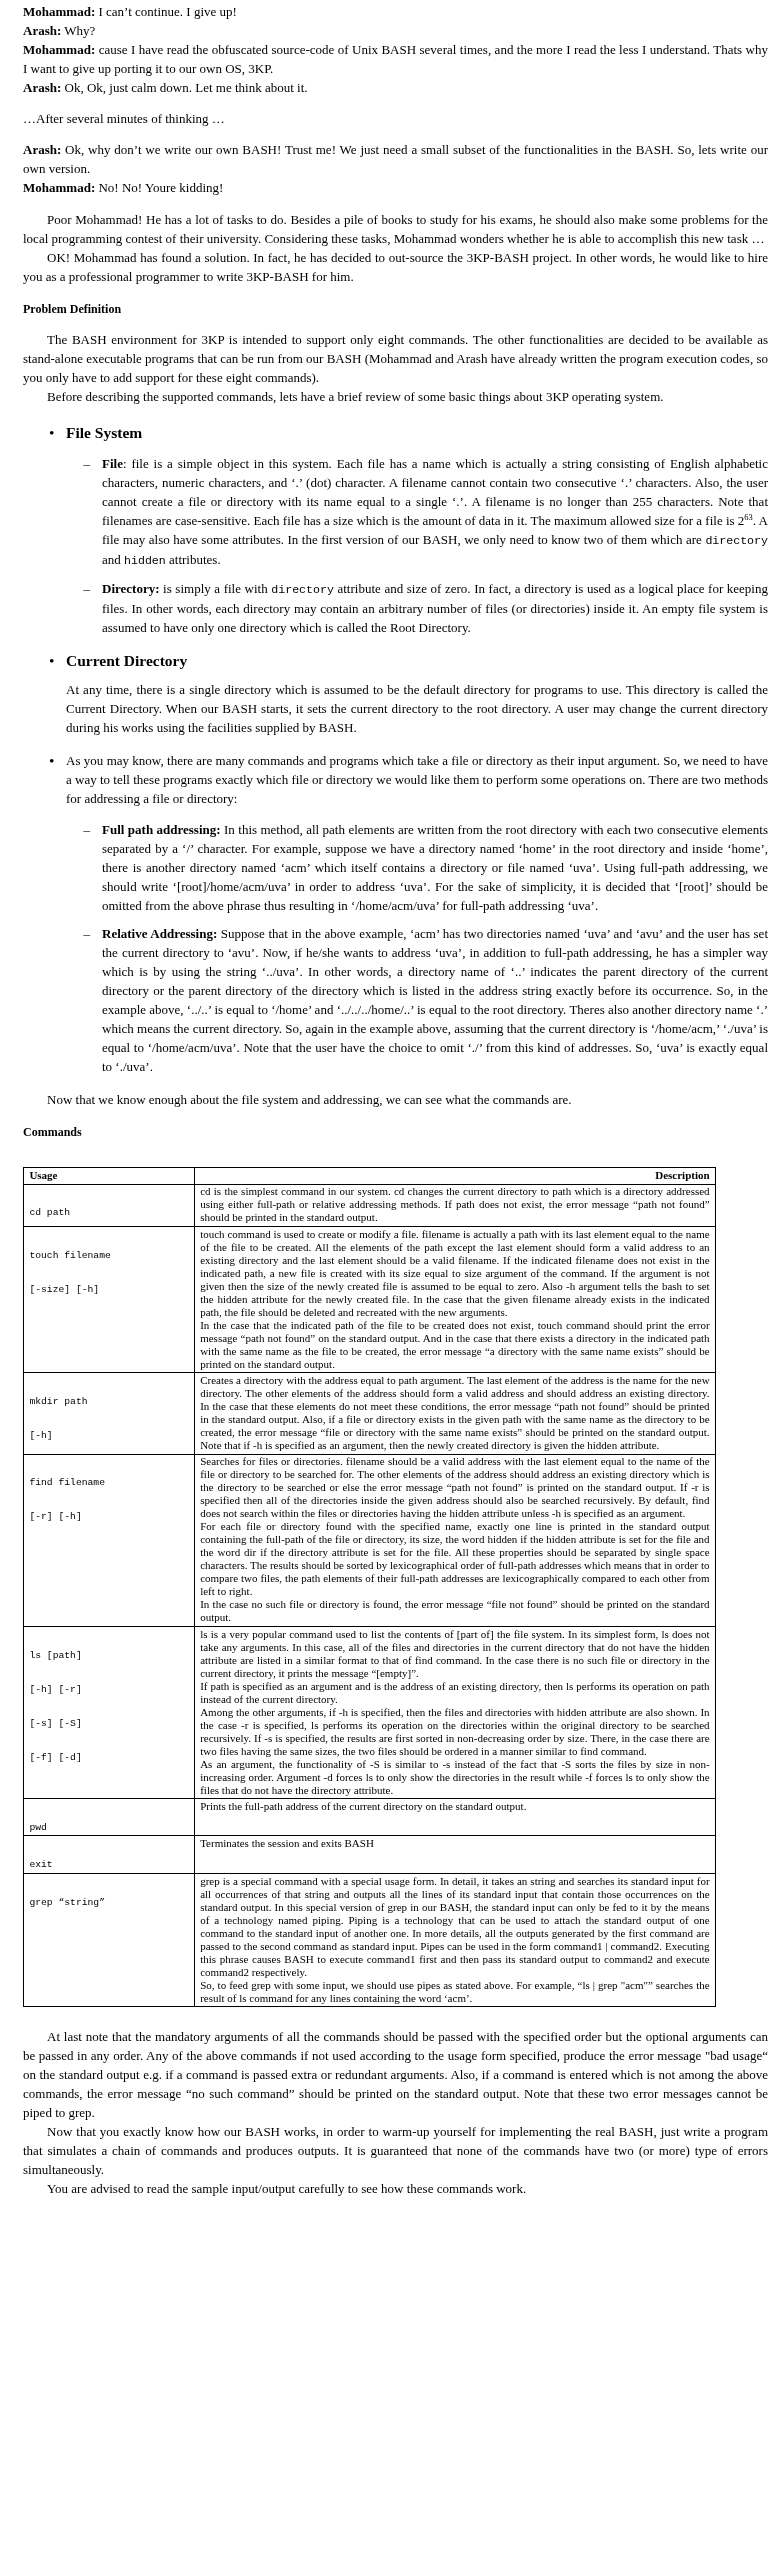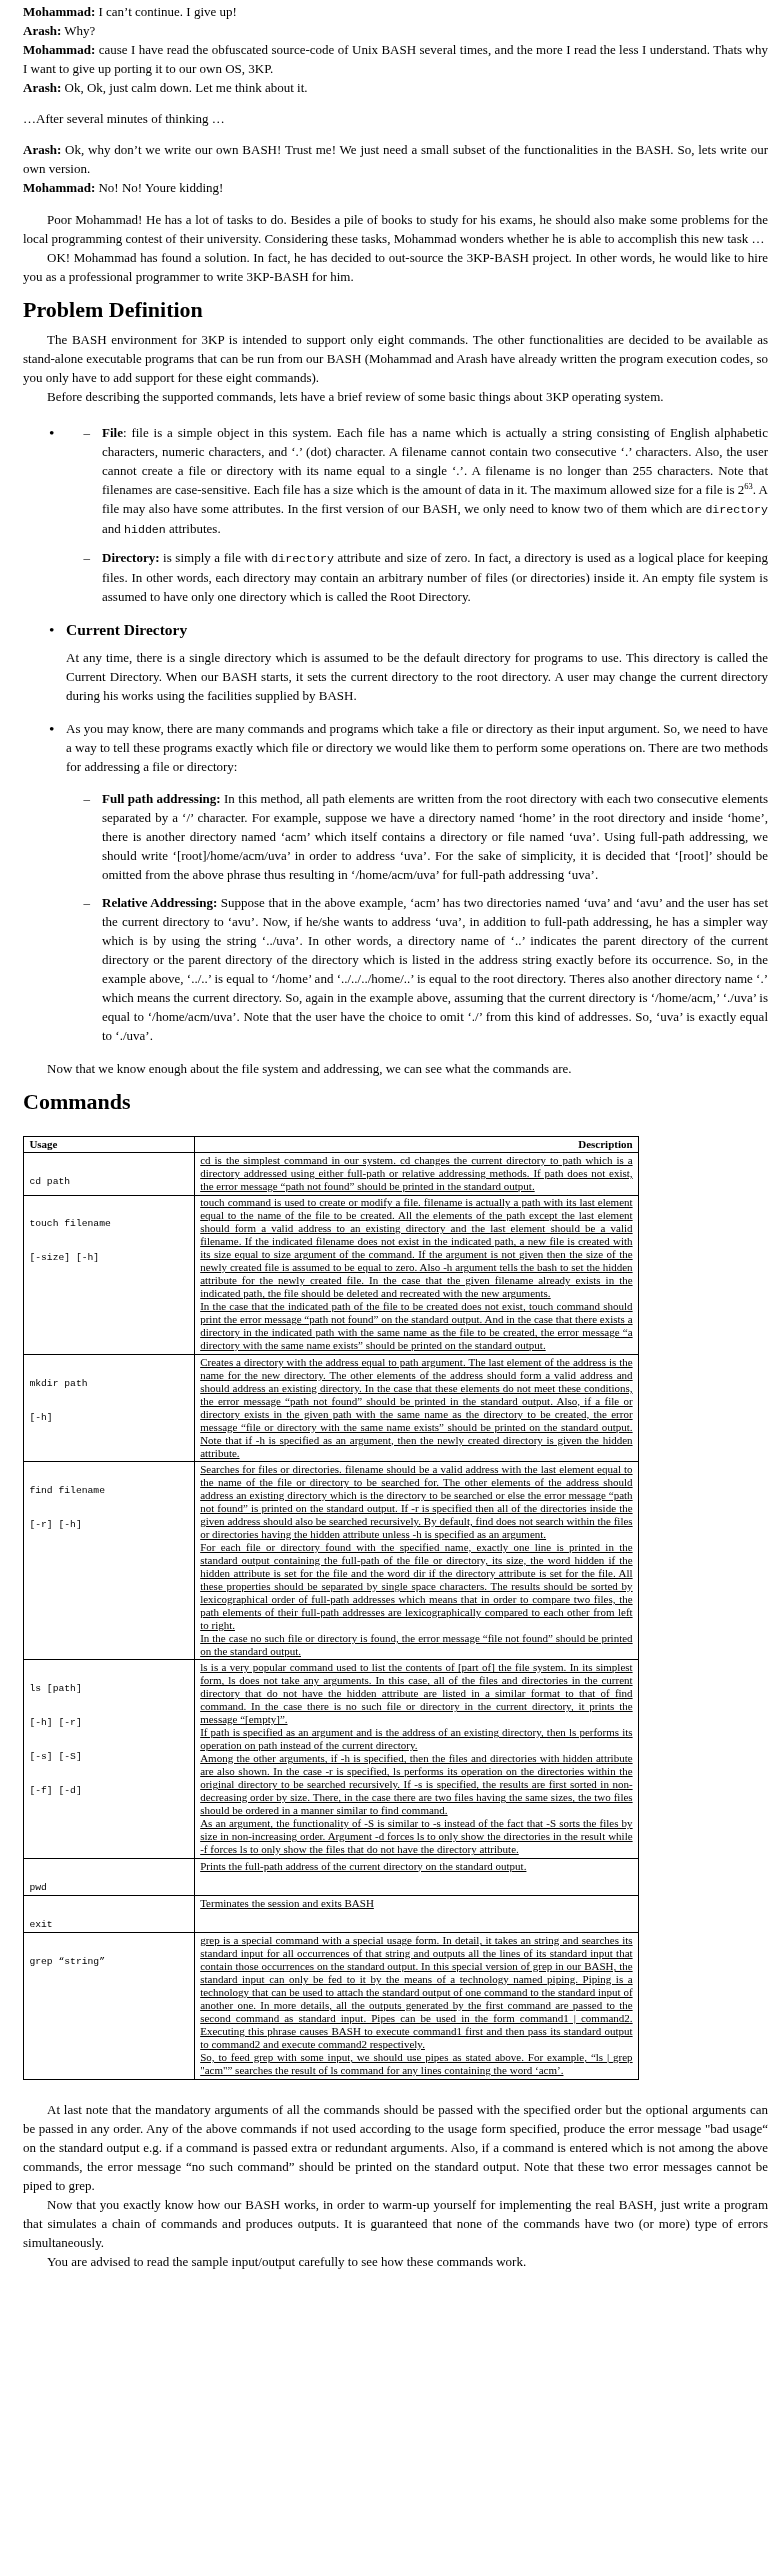--- a/index.html
+++ b/index.html
@@ -10,41 +10,41 @@
     font-size: 13px;
     line-height: 19px;
   }
   .page { padding: 0 11px 46px 23px; }
   p { margin: 0; text-align: justify; }
   .indent { text-indent: 24px; }
   .dialog b { font-weight: bold; font-family: Liberation Serif, serif; }
   .gap { height: 12.4px; }
   .tt { font-family: "Liberation Mono", "DejaVu Sans Mono", monospace; font-size: 11.6px; }
   h2 {
-    font-size: 22px; font-weight: bold; margin: 14px 0 11px 0;
+    font-size: 12px; font-weight: bold; margin: 14px 0 11px 0;
     font-family: "Liberation Serif", serif;
   }
   ul.top { list-style: none; margin: 17px 0 0 0; padding: 0 0 0 43px; }
   ul.top > li { position: relative; margin-bottom: 14px; }
   ul.top > li > .bul { position: absolute; left: -17px; top: 0; font-size: 15.5px; }
   .item-title { font-size: 15.5px; font-weight: bold; margin-bottom: 9.3px; display: block; }
   ul.sub { list-style: none; margin: 12.4px 0 0 0; padding: 0 0 0 36px; }
   ul.sub > li { position: relative; margin-bottom: 9.3px; text-align: justify; }
   ul.sub > li > .dash { position: absolute; left: -18.6px; top: 0; }
   table.cmds {
-    border-collapse: collapse; width: 616px; margin: 25px 0 20px 0;
+    border-collapse: collapse; width: 693px; margin: 25px 0 20px 0;
     font-size: 11px; line-height: 13px;
   }
   table.cmds th, table.cmds td {
     border: 0.8px solid #000; vertical-align: top; padding: 0.8px 5.4px 1.5px 5.4px;
   }
   table.cmds th { font-weight: bold; text-align: left; }
   table.cmds th.desc { text-align: right; }
   table.cmds td.usage { width: 159px; }
-  table.cmds td.d { text-align: justify; text-decoration: underline; }
+  table.cmds td.d { text-align: justify; }
   table.cmds .tt { font-size: 9.7px; }
   .usage-line { display: block; margin-top: 21px; }
   sup { font-size: 8.5px; line-height: 0; }
   .after p { font-size: 13px; }
 </style>
 </head>
 <body>
 
 <div class="page">
 
@@ -66,20 +66,21 @@
   <p class="indent">Poor Mohammad! He has a lot of tasks to do. Besides a pile of books to study for his exams, he should also make some problems for the local programming contest of their university. Considering these tasks, Mohammad wonders whether he is able to accomplish this new task …</p>
   <p class="indent">OK! Mohammad has found a solution. In fact, he has decided to out-source the 3KP-BASH project. In other words, he would like to hire you as a professional programmer to write 3KP-BASH for him.</p>
 
   <h2>Problem Definition</h2>
   <p class="indent">The BASH environment for 3KP is intended to support only eight commands. The other functionalities are decided to be available as stand-alone executable programs that can be run from our BASH (Mohammad and Arash have already written the program execution codes, so you only have to add support for these eight commands).</p>
   <p class="indent">Before describing the supported commands, lets have a brief review of some basic things about 3KP operating system.</p>
 
   <ul class="top">
     <li>
       <span class="bul">•</span>
+      <span class="item-title">File System</span>
       <ul class="sub">
         <li>
           <span class="dash">–</span>
           <b>File</b><span>: file is a simple object in this system. Each file has a name which is actually a string consisting of English alphabetic characters, numeric characters, and ‘.’ (dot) character. A filename cannot contain two consecutive ‘.’ characters. Also, the user cannot create a file or directory with its name equal to a single ‘.’. A filename is no longer than 255 characters. Note that filenames are case-sensitive. Each file has a size which is the amount of data in it. The maximum allowed size for a file is 2</span><sup>63</sup><span>. A file may also have some attributes. In the first version of our BASH, we only need to know two of them which are </span><span class="tt">directory</span><span> and </span><span class="tt">hidden</span><span> attributes.</span>
         </li>
         <li>
           <span class="dash">–</span>
           <b>Directory:</b><span> is simply a file with </span><span class="tt">directory</span><span> attribute and size of zero. In fact, a directory is used as a logical place for keeping files. In other words, each directory may contain an arbitrary number of files (or directories) inside it. An empty file system is assumed to have only one directory which is called the Root Directory.</span>
         </li>
       </ul>

